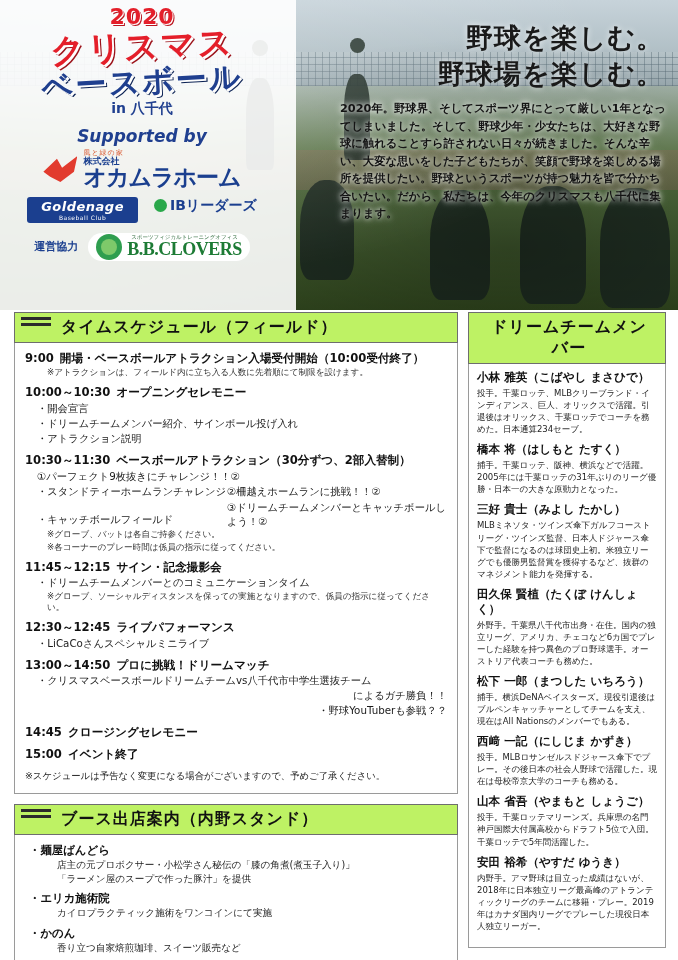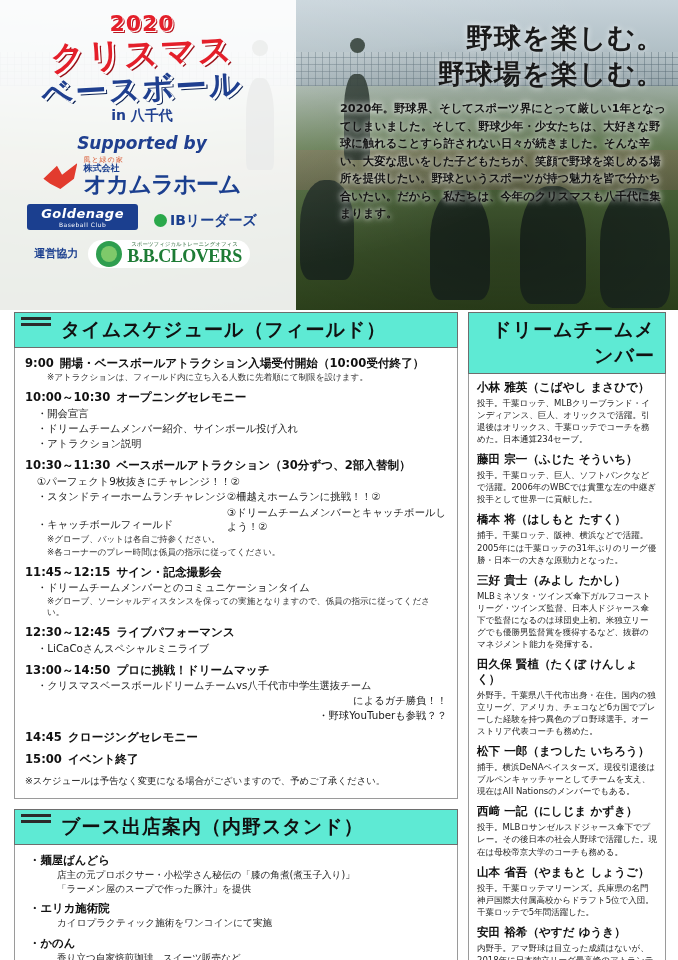--- a/index.html
+++ b/index.html
@@ -38,21 +38,21 @@
 
   
   .fig { position:absolute; bottom:0; background:#1d2a22; border-radius:40% 40% 10% 10%; opacity:.88;}
   .fig.head { border-radius:50%; bottom:auto; }
 
   
   .logo-panel {
     position:absolute; left:0; top:0; width:296px; height:310px;
     background:rgba(255,255,255,0.90);
   }
-  .logo-wrap { position:absolute; left:0; top:7px; width:284px; text-align:center; }
+  .logo-wrap { position:absolute; left:0; top:0; width:284px; text-align:center; }
   .xmas-year {
     font-size:22px; font-weight:bold; color:#e41f2a; letter-spacing:1px;
     text-shadow:1px 1px 0 #fff, 2px 2px 0 #b8161f;
     margin-top:4px;
   }
   .xmas-l1 {
     font-size:34px; font-weight:bold; color:#e41f2a; letter-spacing:2px; line-height:1.0;
     text-shadow: 2px 2px 0 #ffffff, 3px 3px 0 #9b1119;
     transform: rotate(-3deg);
   }
@@ -68,21 +68,21 @@
   .sponsor-main { margin-top:4px; display:flex; align-items:center; justify-content:center; gap:6px;}
   .okamura-bird {
     width:34px; height:26px; background:#e23b2e;
     clip-path: polygon(0% 60%, 40% 10%, 55% 45%, 100% 0%, 90% 60%, 50% 100%, 20% 80%);
   }
   .okamura-txt { text-align:left; line-height:1.0; }
   .okamura-sub { font-size:7px; color:#d8542c; letter-spacing:1px;}
   .okamura-small { font-size:9px; color:#1b3f8f; font-weight:bold;}
   .okamura-big { font-size:23px; color:#1b3f8f; font-weight:bold; letter-spacing:-1px;}
 
-  .sponsor-row { display:flex; align-items:flex-end; justify-content:center; gap:16px; margin-top:8px;}
+  .sponsor-row { display:flex; align-items:flex-start; justify-content:center; gap:16px; margin-top:8px;}
   .goldenage {
     background:#1b3f8f; color:#fff; font-size:13px; font-weight:bold; font-style:italic;
     padding:2px 14px; border-radius:3px; letter-spacing:.5px;
   }
   .goldenage small{ display:block; font-size:6px; font-weight:normal; font-style:normal; text-align:center;}
   .ib { font-size:14px; font-weight:bold; color:#1b3f8f; display:flex; align-items:center; gap:3px;}
   .ib .dot { width:13px;height:13px;border-radius:50%; background:#2aa84a; display:inline-block;}
 
   .coop-row { display:flex; align-items:center; justify-content:center; gap:10px; margin-top:10px;}
   .coop-label { font-size:11px; color:#1b3f8f; font-weight:bold;}
@@ -110,23 +110,23 @@
   }
 
   
   .content { position:absolute; left:0; top:312px; width:678px; height:648px; }
 
   .col-left { position:absolute; left:14px; top:0; width:444px; }
   .col-right { position:absolute; left:468px; top:0; width:198px; }
 
   .sect-title {
     position:relative;
-    background:#5eead4;
+    background:#bef264;
     border:1px solid #6e6e6e;
-    font-size:19px; font-weight:bold; color:#111;
+    font-size:16px; font-weight:bold; color:#111;
     padding:4px 10px 4px 46px;
     letter-spacing:1px;
   }
   .sect-title .bar { position:absolute; left:6px; top:4px; width:30px; height:3px; background:#2b2b2b;}
   .sect-title .bar2{ position:absolute; left:6px; top:10px; width:30px; height:3px; background:#2b2b2b;}
 
   .panel {
     border:1px solid #9a9a9a;
     border-top:none;
     padding:8px 10px 10px 10px;
@@ -307,33 +307,29 @@
             </div>
             <div class="booth-item">
               <div class="booth-name">・All Nations Baseball</div>
             </div>
           </div>
       </div>
 
     </div>
 
     <div class="col-right">
-      <div class="sect-title" style="padding-left:14px; text-align:right;">
+      <div class="sect-title" style="padding-left:14px; text-align:center;">
         <span>ドリームチームメンバー</span>
       </div>
       <div class="member-panel" id="members-panel">
           <div class="member">
             <div class="member-name">小林 雅英（こばやし まさひで）</div>
             <div class="member-desc">投手。千葉ロッテ、MLBクリーブランド・インディアンス、巨人、オリックスで活躍。引退後はオリックス、千葉ロッテでコーチを務めた。日本通算234セーブ。</div>
           </div>
           <div class="member">
-            <div class="member-name">藤田 宗一（ふじた そういち）</div>
-            <div class="member-desc">投手。千葉ロッテ、巨人、ソフトバンクなどで活躍。2006年のWBCでは貴重な左の中継ぎ投手として世界一に貢献した。</div>
-          </div>
-          <div class="member">
             <div class="member-name">橋本 将（はしもと たすく）</div>
             <div class="member-desc">捕手。千葉ロッテ、阪神、横浜などで活躍。2005年には千葉ロッテの31年ぶりのリーグ優勝・日本一の大きな原動力となった。</div>
           </div>
           <div class="member">
             <div class="member-name">三好 貴士（みよし たかし）</div>
             <div class="member-desc">MLBミネソタ・ツインズ傘下ガルフコーストリーグ・ツインズ監督、日本人ドジャース傘下で監督になるのは球団史上初。米独立リーグでも優勝男監督賞を獲得するなど、抜群のマネジメント能力を発揮する。</div>
           </div>
           <div class="member">
             <div class="member-name">田久保 賢植（たくぼ けんしょく）</div>
             <div class="member-desc">外野手。千葉県八千代市出身・在住。国内の独立リーグ、アメリカ、チェコなど6カ国でプレーした経験を持つ異色のプロ野球選手。オーストリア代表コーチも務めた。</div>

